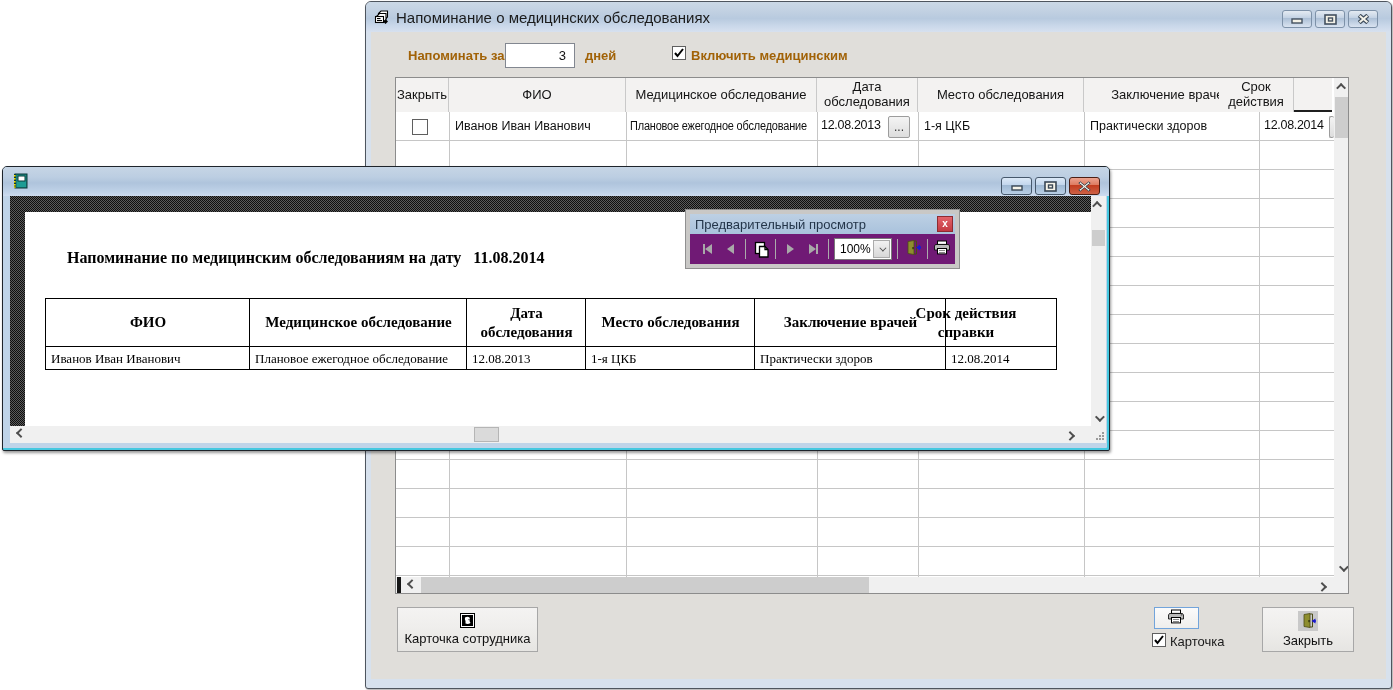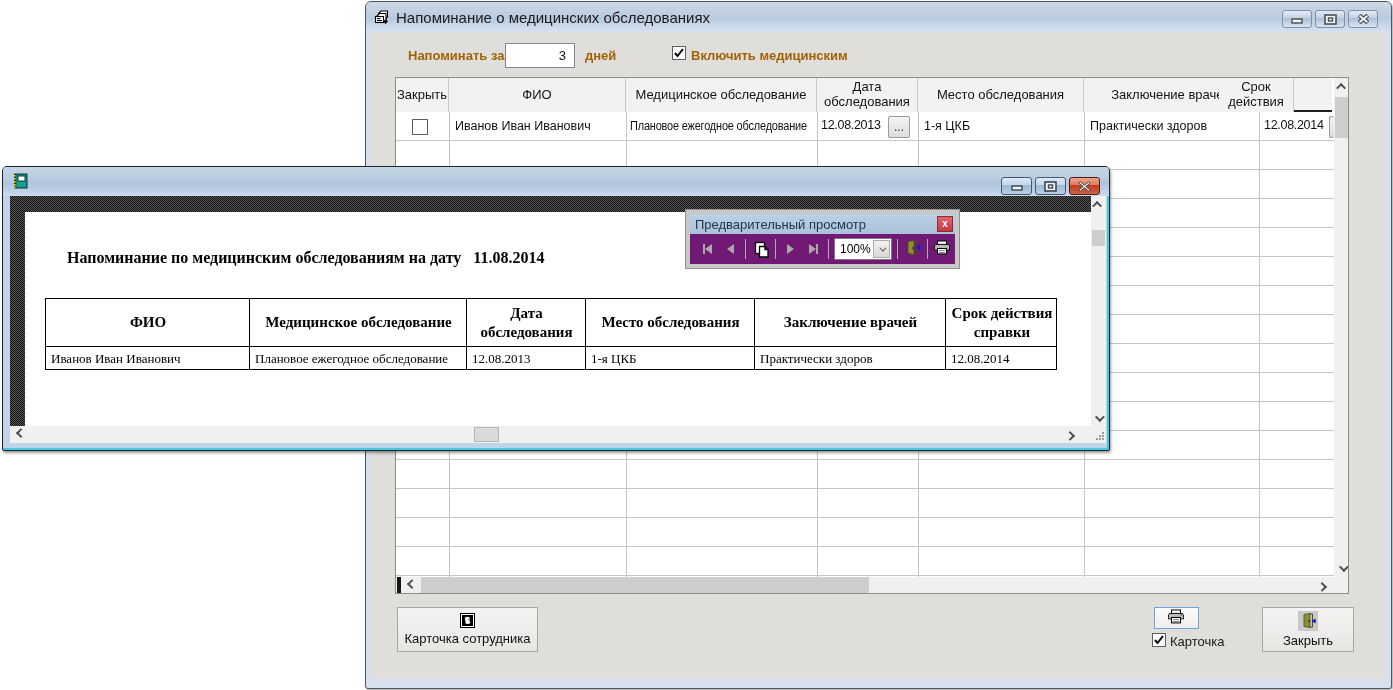--- a/index.html
+++ b/index.html
@@ -314,21 +314,21 @@
             <div class="rcol" style="left: 421px; width: 119px;"></div>
             <div class="rhead rep-serif" style="left: 421px; width: 119px;">Дата обследования</div>
             <div class="rcell rep-serif" style="left: 426px; width: 113px;">12.08.2013</div>
             <div class="rcol" style="left: 540px; width: 169px;"></div>
             <div class="rhead rep-serif" style="left: 540px; width: 169px;">Место обследования</div>
             <div class="rcell rep-serif" style="left: 545px; width: 163px;">1-я ЦКБ</div>
             <div class="rcol" style="left: 709px; width: 191px;"></div>
             <div class="rhead rep-serif" style="left: 709px; width: 191px;">Заключение врачей</div>
             <div class="rcell rep-serif" style="left: 714px; width: 185px;">Практически здоров</div>
             <div class="rcol" style="left: 900px; width: 112px; border-right: none;"></div>
-            <div class="rhead rep-serif" style="left: 900px; width: 112px;">Срок действия справки</div>
+            <div class="rhead rep-serif" style="left: 864px; width: 112px;">Срок действия справки</div>
             <div class="rcell rep-serif" style="left: 905px; width: 106px;">12.08.2014</div>
           </div>
       </div>
     </div>
 
     <div class="sb-v" style="left:1081px;top:0;width:15px;height:230px">
       <div class="sb-btn" style="left:0;top:0;width:15px;height:16px">
           <i class="chev up"></i>
         </div>
       <div class="sb-thumb" style="left:1px;top:34px;width:13px;height:16px"></div>

